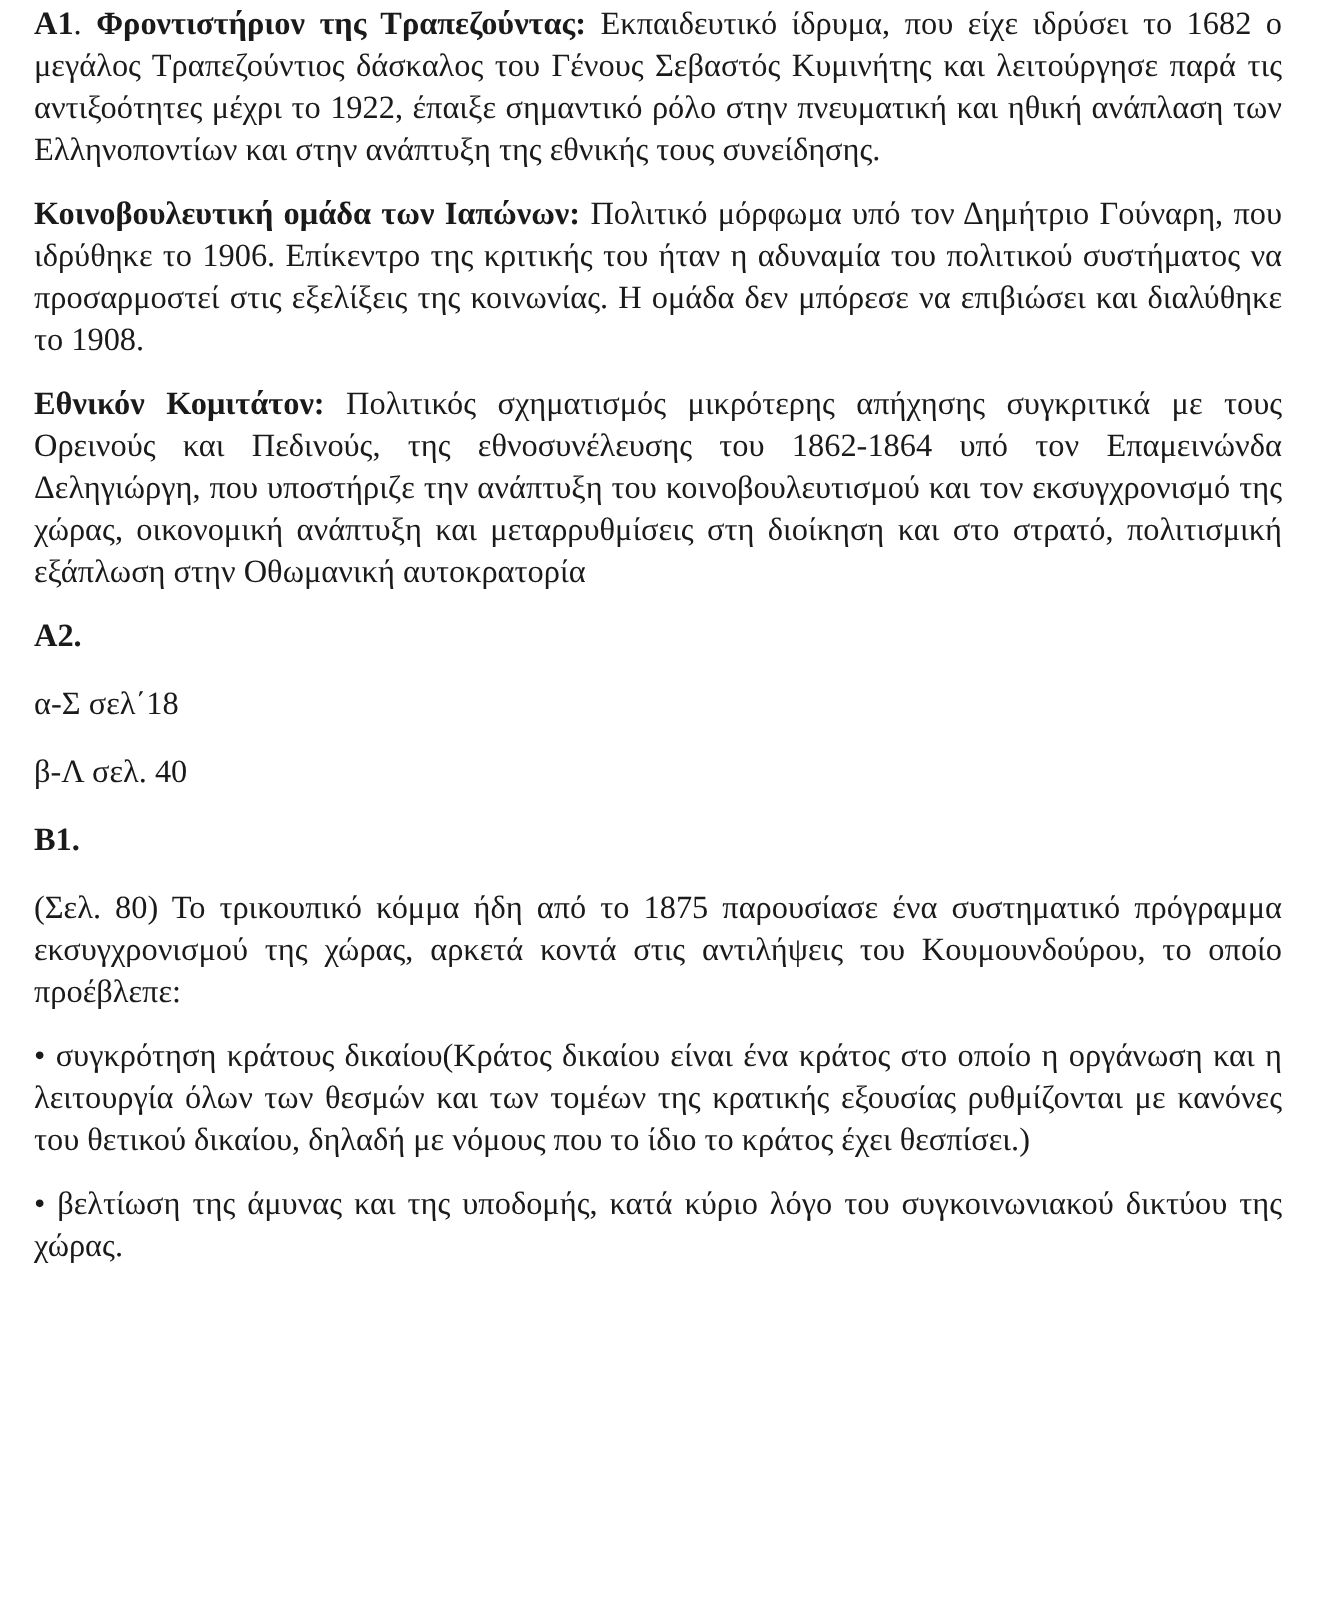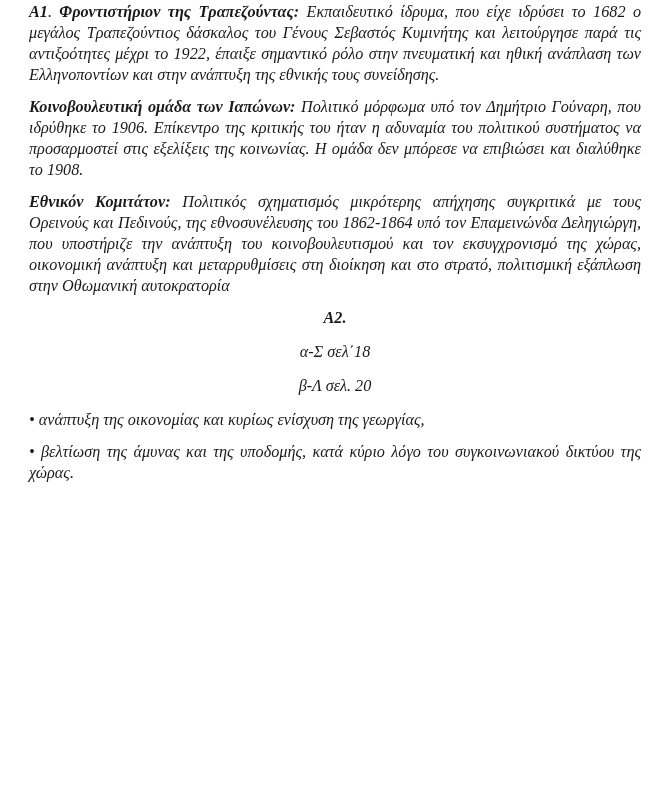--- a/index.html
+++ b/index.html
@@ -2,36 +2,38 @@
 <html><head>
   <meta charset="utf-8">
   <style>
     html, body { margin: 0; padding: 0; background: #ffffff; }
     body {
       width: 672px; height: 812px; overflow: hidden;
       font-family: "Liberation Serif", serif;
       font-size: 16.2px; line-height: 21px; color: #1a1a1a;
     }
     .page { position: absolute; left: 17px; top: 2px; width: 624px; }
-    p { margin: 0 0 11px 12px; text-align: justify; font-style: italic; }
-    p.short { margin-bottom: 13px; text-align: center; }
+    p { margin: 0 0 11px 0; text-align: justify; }
+    p.short { margin-bottom: 13px; text-align: left; }
     .b { font-weight: bold; }
     .head { font-weight: bold; margin-bottom: 12px; }
   </style>
 </head>
 <body>
 
 <div class="page">
 
   <p><span class="b">Α1</span><span>. </span><span class="b">Φροντιστήριον της Τραπεζούντας:</span><span> Εκπαιδευτικό ίδρυμα, που είχε ιδρύσει το 1682 ο μεγάλος Τραπεζούντιος δάσκαλος του Γένους Σεβαστός Κυμινήτης και λειτούργησε παρά τις αντιξοότητες μέχρι το 1922, έπαιξε σημαντικό ρόλο στην πνευματική και ηθική ανάπλαση των Ελληνοποντίων και στην ανάπτυξη της εθνικής τους συνείδησης.</span></p>
 
   <p><span class="b">Κοινοβουλευτική ομάδα των Ιαπώνων:</span><span> Πολιτικό μόρφωμα υπό τον Δημήτριο Γούναρη, που ιδρύθηκε το 1906. Επίκεντρο της κριτικής του ήταν η αδυναμία του πολιτικού συστήματος να προσαρμοστεί στις εξελίξεις της κοινωνίας. Η ομάδα δεν μπόρεσε να επιβιώσει και διαλύθηκε το 1908.</span></p>
 
   <p><span class="b">Εθνικόν Κομιτάτον:</span><span> Πολιτικός σχηματισμός μικρότερης απήχησης συγκριτικά με τους Ορεινούς και Πεδινούς, της εθνοσυνέλευσης του 1862-1864 υπό τον Επαμεινώνδα Δεληγιώργη, που υποστήριζε την ανάπτυξη του κοινοβουλευτισμού και τον εκσυγχρονισμό της χώρας, οικονομική ανάπτυξη και μεταρρυθμίσεις στη διοίκηση και στο στρατό, πολιτισμική εξάπλωση στην Οθωμανική αυτοκρατορία</span></p>
 
   <p class="head short">Α2.</p>
   <p class="short">α-Σ σελ΄18</p>
-  <p class="short">β-Λ σελ. 20</p>
+  <p class="short">β-Λ σελ. 40</p>
 
-  <p>• ανάπτυξη της οικονομίας και κυρίως ενίσχυση της γεωργίας,</p>
+  <p class="head short">Β1.</p>
+  <p>(Σελ. 80) Το τρικουπικό κόμμα ήδη από το 1875 παρουσίασε ένα συστηματικό πρόγραμμα εκσυγχρονισμού της χώρας, αρκετά κοντά στις αντιλήψεις του Κουμουνδούρου, το οποίο προέβλεπε:</p>
+  <p>• συγκρότηση κράτους δικαίου(Κράτος δικαίου είναι ένα κράτος στο οποίο η οργάνωση και η λειτουργία όλων των θεσμών και των τομέων της κρατικής εξουσίας ρυθμίζονται με κανόνες του θετικού δικαίου, δηλαδή με νόμους που το ίδιο το κράτος έχει θεσπίσει.)</p>
   <p>• βελτίωση της άμυνας και της υποδομής, κατά κύριο λόγο του συγκοινωνιακού δικτύου της χώρας.</p>
 
 </div>
 
 </body></html>

